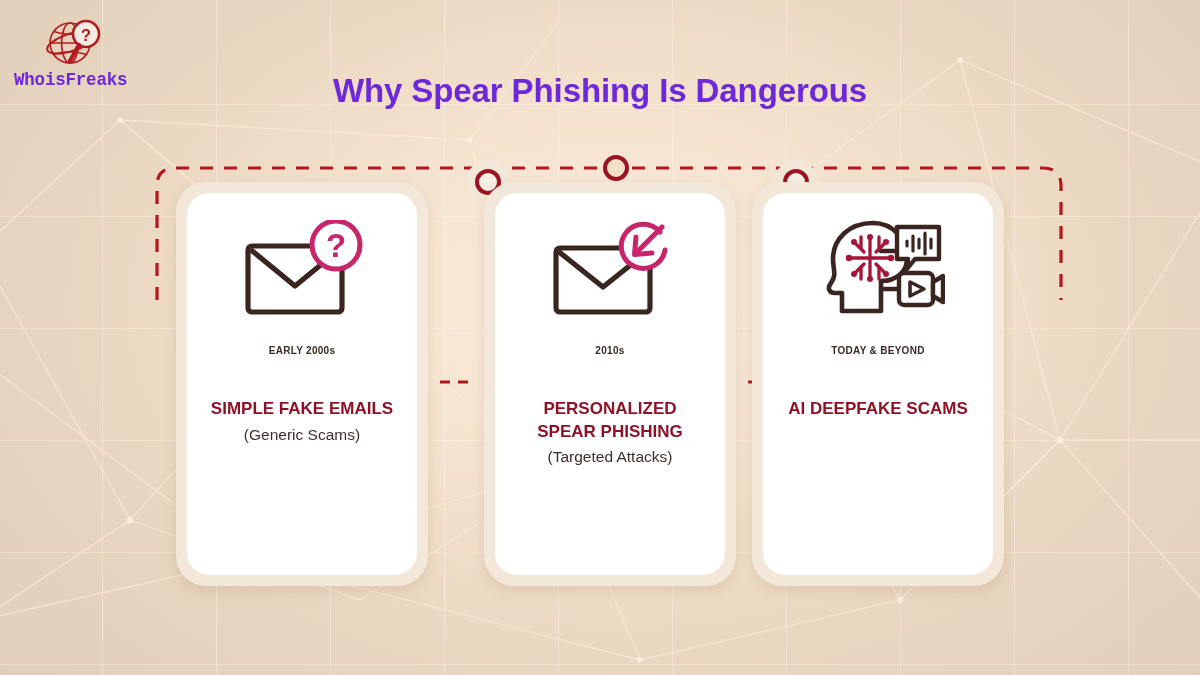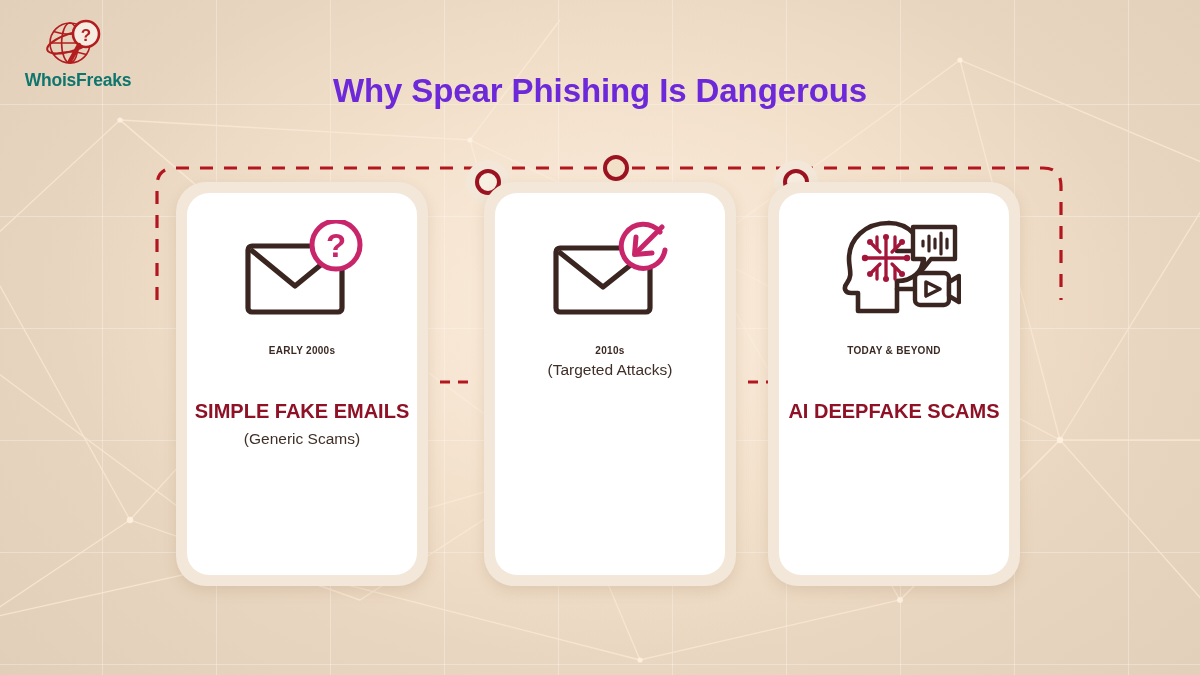--- a/index.html
+++ b/index.html
@@ -27,26 +27,27 @@
   #bg-net { position:absolute; inset:0; }
   #bg-glow {
     position:absolute; inset:0;
     background:radial-gradient(ellipse 760px 500px at 50% 44%, rgba(255,244,231,0.55) 0%, rgba(255,244,231,0.16) 48%, rgba(255,244,231,0) 72%);
   }
 
   
   #logo { position:absolute; left:14px; top:16px; width:128px; }
   #logo-mark { display:block; margin:0 auto; }
   #logo-text {
-    text-align:center;
+    text-align:left;
     font-weight:bold;
     font-size:17.5px;
-    color:#0f766e;
+    color:#6d28d9;
     letter-spacing:-0.2px;
     margin-top:-2px;
+    font-family:Liberation Mono, monospace;
   }
 
   
   #page-title {
     position:absolute; left:0; right:0; top:72px;
     text-align:center;
     font-size:33px;
     font-weight:bold;
     color:#6d28d9;
     letter-spacing:-0.1px;
@@ -60,21 +61,21 @@
     position:absolute;
     top:182px;
     width:252px;
     height:404px;
     background:#f2e7d8;
     border-radius:30px;
     box-shadow:0 5px 13px rgba(140,105,70,0.17);
   }
   .card-wrap.w1 { left:176px; }
   .card-wrap.w2 { left:484px; }
-  .card-wrap.w3 { left:768px; }
+  .card-wrap.w3 { left:752px; }
 
   .card {
     position:absolute;
     left:11px; top:11px;
     width:230px; height:382px;
     background:#ffffff;
     border-radius:22px;
     display:flex;
     flex-direction:column;
     align-items:center;
@@ -89,21 +90,21 @@
   }
   .card-era {
     font-size:10px;
     font-weight:bold;
     color:#3b2a24;
     letter-spacing:0.3px;
     text-align:left;
     margin-top:2px;
   }
   .card-head {
-    font-size:20px;
+    font-size:17px;
     font-weight:bold;
     color:#8e1126;
     text-align:center;
     line-height:1.33;
     margin-top:42px;
     padding:0 6px;
   }
   .card-sub {
     font-size:15.5px;
     color:#3f2f28;
@@ -236,20 +237,24 @@
     <div class="card-icon">
       <svg width="124" height="96" viewBox="0 0 124 96">
         <rect x="8" y="28" width="94" height="64" rx="4" fill="#fff" stroke="#3b2520" stroke-width="5.2"></rect>
         <path d="M10.5,31.5 L55,67 L99.5,31.5" fill="none" stroke="#3b2520" stroke-width="5.2" stroke-linejoin="round"></path>
         <path d="M112,12 A22,22 0 1,0 117,30" fill="#fff" stroke="#c9256b" stroke-width="5" stroke-linecap="round"></path>
         <line x1="114" y1="7" x2="88" y2="33" stroke="#c9256b" stroke-width="5" stroke-linecap="round"></line>
         <polyline points="88,17 86.5,34.5 104,33" fill="none" stroke="#c9256b" stroke-width="5" stroke-linecap="round" stroke-linejoin="round"></polyline>
       </svg>
     </div>
     <div class="card-era">2010s</div>
+    <div class="card-head">
+      <span>PERSONALIZED</span><br>
+      <span>SPEAR PHISHING</span>
+    </div>
     <div class="card-sub">(Targeted Attacks)</div>
   </div>
 </div>
 
 <div class="notch n3"></div>
 <div class="node node3"></div>
 
 <div class="card-wrap w3">
   <div class="card">
     <div class="card-icon">

